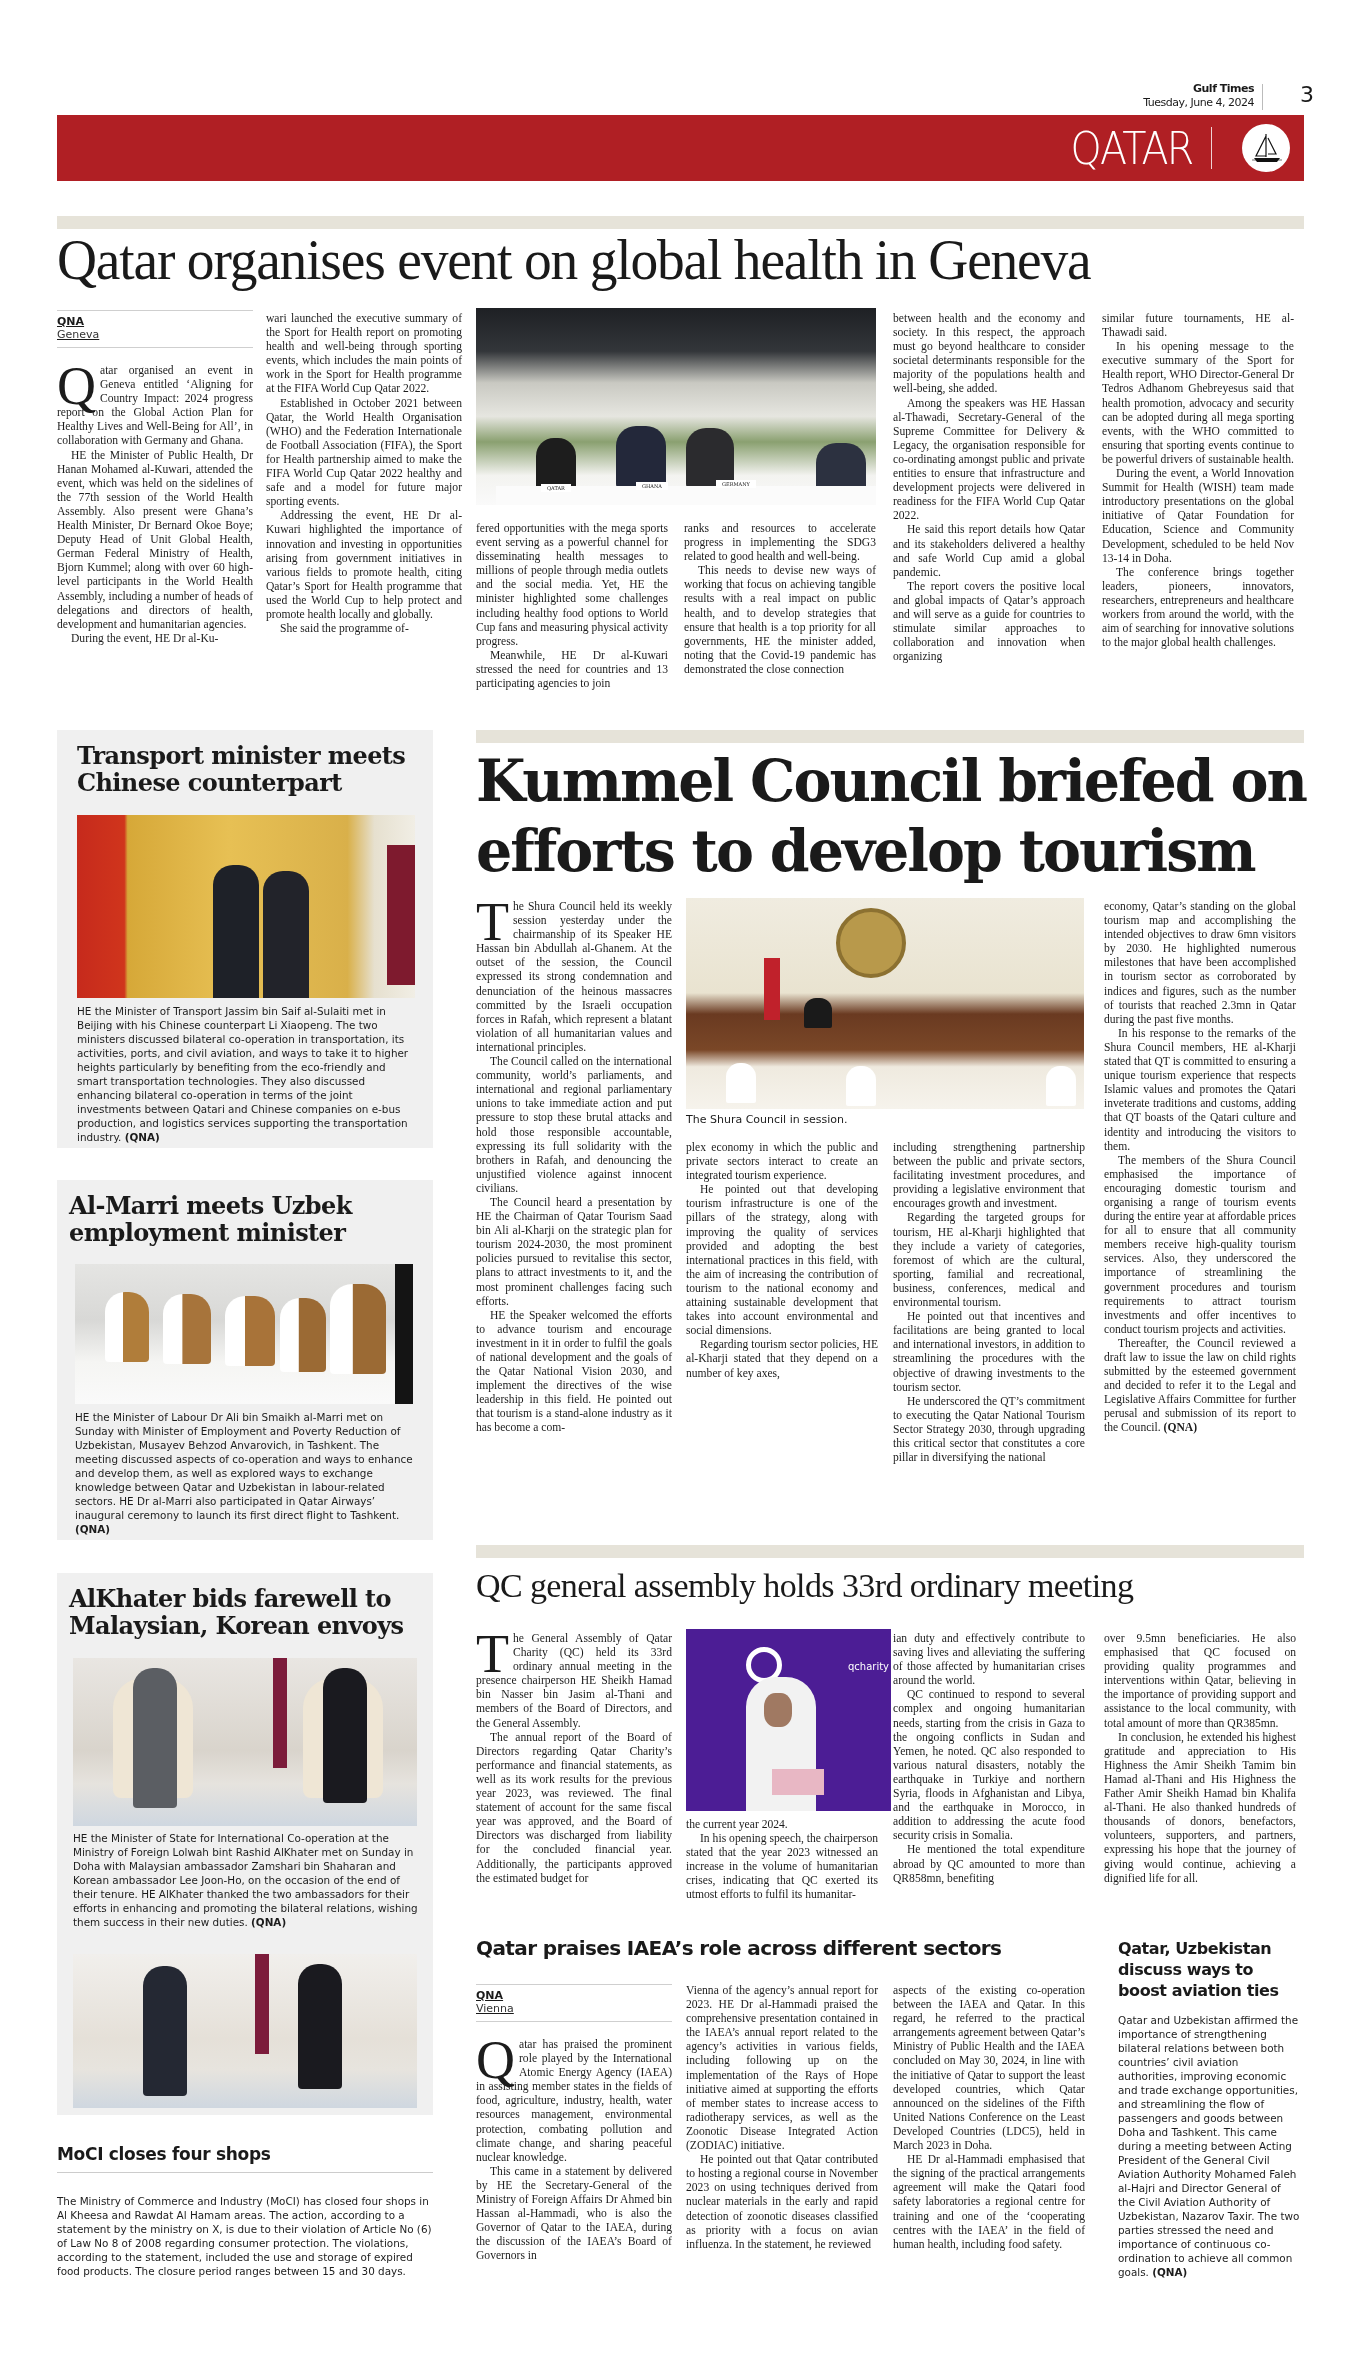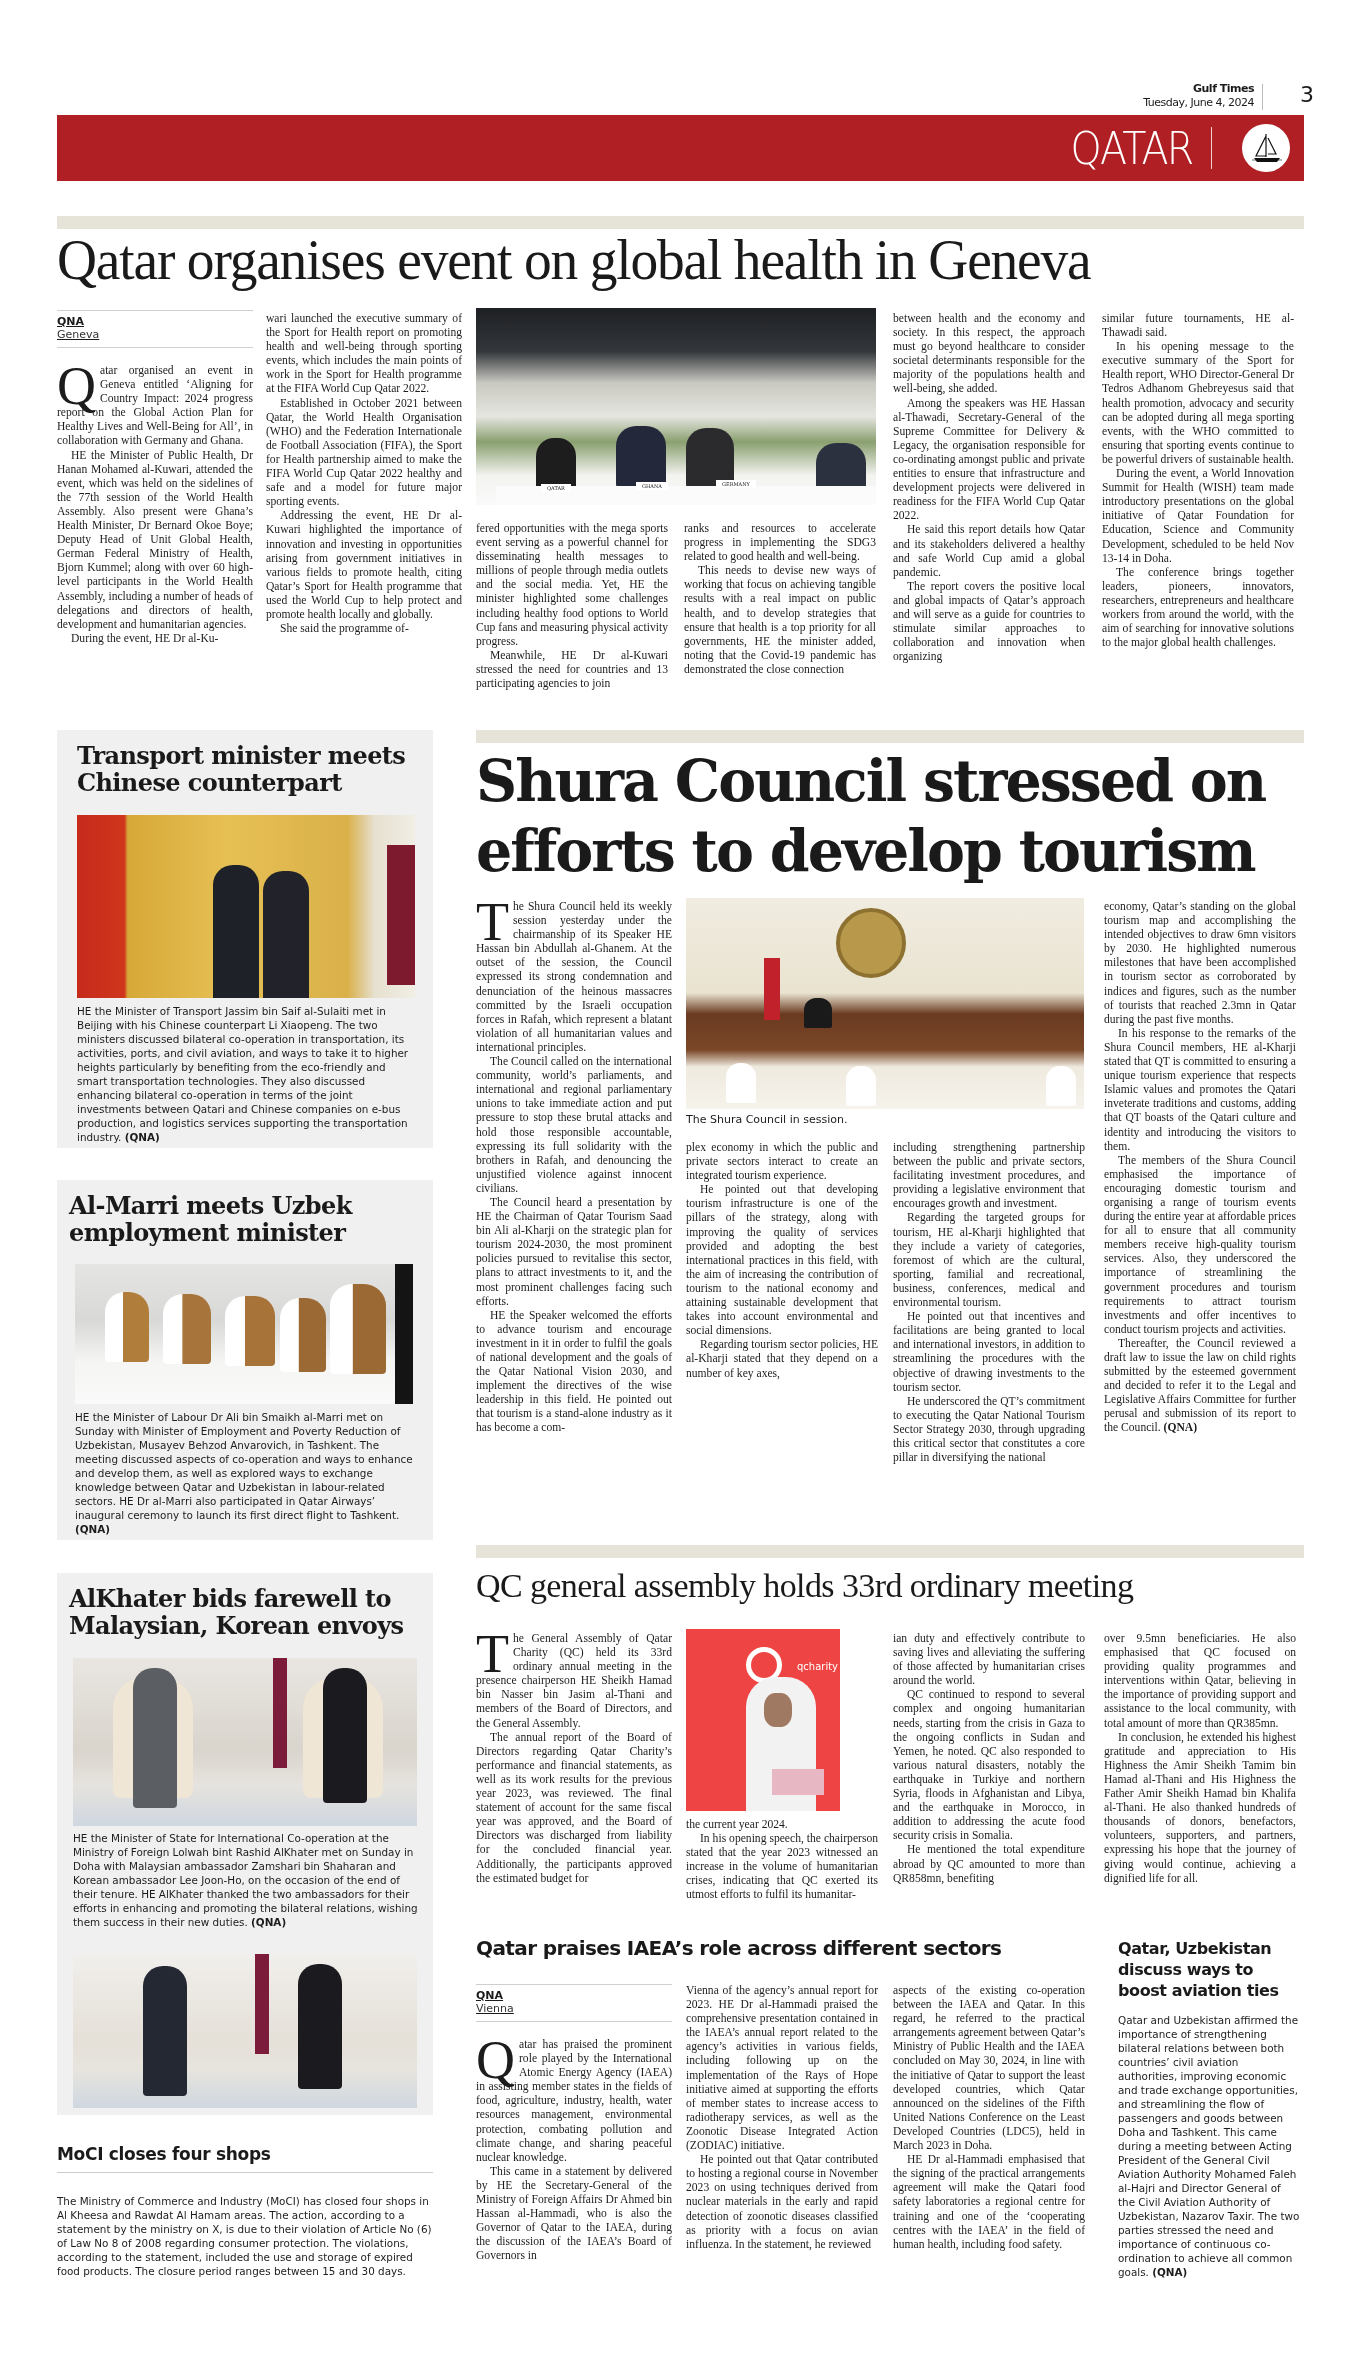--- a/index.html
+++ b/index.html
@@ -146,21 +146,21 @@
     <div class="abs" style="left:225px;top:10px;width:44px;height:125px;border-radius:20px 20px 4px 4px;background:#1a1a1f;"></div>
   </div>
 </div>
 
 <h3 class="abs" style="left:57px;top:2144px;font-family:'DejaVu Sans',sans-serif;font-weight:700;font-size:17px;letter-spacing:-0.3px;">MoCI closes four shops</h3>
 <div class="abs" style="left:57px;top:2172px;width:376px;height:1px;background:#ccc;"></div>
 <div class="abs caption" style="left:57px;top:2194px;width:376px;">The Ministry of Commerce and Industry (MoCI) has closed four shops in Al Kheesa and Rawdat Al Hamam areas. The action, according to a statement by the ministry on X, is due to their violation of Article No (6) of Law No 8 of 2008 regarding consumer protection. The violations, according to the statement, included the use and storage of expired food products. The closure period ranges between 15 and 30 days.</div>
 
 <div class="greybar" style="left:476px;top:730px;width:828px;"></div>
 <h2 class="abs" style="left:476px;top:746px;font-family:'DejaVu Serif',serif;font-weight:900;font-size:57px;line-height:70px;letter-spacing:-2px;white-space:nowrap;">
-  <span style="display:block;">Shura Council stressed on</span>
+  <span style="display:block;">Kummel Council briefed on</span>
   <span style="display:block;">efforts to develop tourism</span>
 </h2>
 
 <div class="abs body-text" style="left:476px;top:900px;width:196px;">
   <span class="dropcap">T</span>
   <p class="first">he Shura Council held its weekly session yesterday under the chairmanship of its Speaker HE Hassan bin Abdullah al-Ghanem. At the outset of the session, the Council expressed its strong condemnation and denunciation of the heinous massacres committed by the Israeli occupation forces in Rafah, which represent a blatant violation of all humanitarian values and international principles.</p>
   <p>The Council called on the international community, world’s parliaments, and international and regional parliamentary unions to take immediate action and put pressure to stop these brutal attacks and hold those responsible accountable, expressing its full solidarity with the brothers in Rafah, and denouncing the unjustified violence against innocent civilians.</p>
   <p>The Council heard a presentation by HE the Chairman of Qatar Tourism Saad bin Ali al-Kharji on the strategic plan for tourism 2024-2030, the most prominent policies pursued to revitalise this sector, plans to attract investments to it, and the most prominent challenges facing such efforts.</p>
   <p>HE the Speaker welcomed the efforts to advance tourism and encourage investment in it in order to fulfil the goals of national development and the goals of the Qatar National Vision 2030, and implement the directives of the wise leadership in this field. He pointed out that tourism is a stand-alone industry as it has become a com-</p>
 </div>
@@ -194,21 +194,21 @@
 </div>
 
 <div class="greybar" style="left:476px;top:1545px;width:828px;"></div>
 <h2 class="abs" style="left:476px;top:1566px;font-family:'Liberation Serif',serif;font-weight:normal;font-size:34px;line-height:40px;letter-spacing:-0.6px;white-space:nowrap;">QC general assembly holds 33rd ordinary meeting</h2>
 
 <div class="abs body-text" style="left:476px;top:1632px;width:196px;">
   <span class="dropcap">T</span>
   <p class="first">he General Assembly of Qatar Charity (QC) held its 33rd ordinary annual meeting in the presence chairperson HE Sheikh Hamad bin Nasser bin Jasim al-Thani and members of the Board of Directors, and the General Assembly.</p>
   <p>The annual report of the Board of Directors regarding Qatar Charity’s performance and financial statements, as well as its work results for the previous year 2023, was reviewed. The final statement of account for the same fiscal year was approved, and the Board of Directors was discharged from liability for the concluded financial year. Additionally, the participants approved the estimated budget for</p>
 </div>
-<div class="photo" style="left:686px;top:1629px;width:154px;height:182px;background:#ef4444;">
+<div class="photo" style="left:686px;top:1629px;width:205px;height:182px;background:#4c1d95;">
   <div class="abs sans" style="right:2px;top:32px;color:#fff;font-size:10px;">qcharity</div>
   <div class="abs" style="left:60px;top:18px;width:36px;height:36px;border-radius:50%;border:5px solid #fff;"></div>
   <div class="abs" style="left:60px;top:48px;width:70px;height:134px;border-radius:30px 30px 0 0;background:#f2f2f2;"></div>
   <div class="abs" style="left:78px;top:64px;width:28px;height:34px;border-radius:40%;background:#a07962;"></div>
   <div class="abs" style="left:86px;top:140px;width:52px;height:26px;background:#e8b7c4;"></div>
 </div>
 <div class="abs body-text" style="left:686px;top:1818px;width:192px;">
   <p class="first">the current year 2024.</p>
   <p>In his opening speech, the chairperson stated that the year 2023 witnessed an increase in the volume of humanitarian crises, indicating that QC exerted its utmost efforts to fulfil its humanitar-</p>
 </div>

